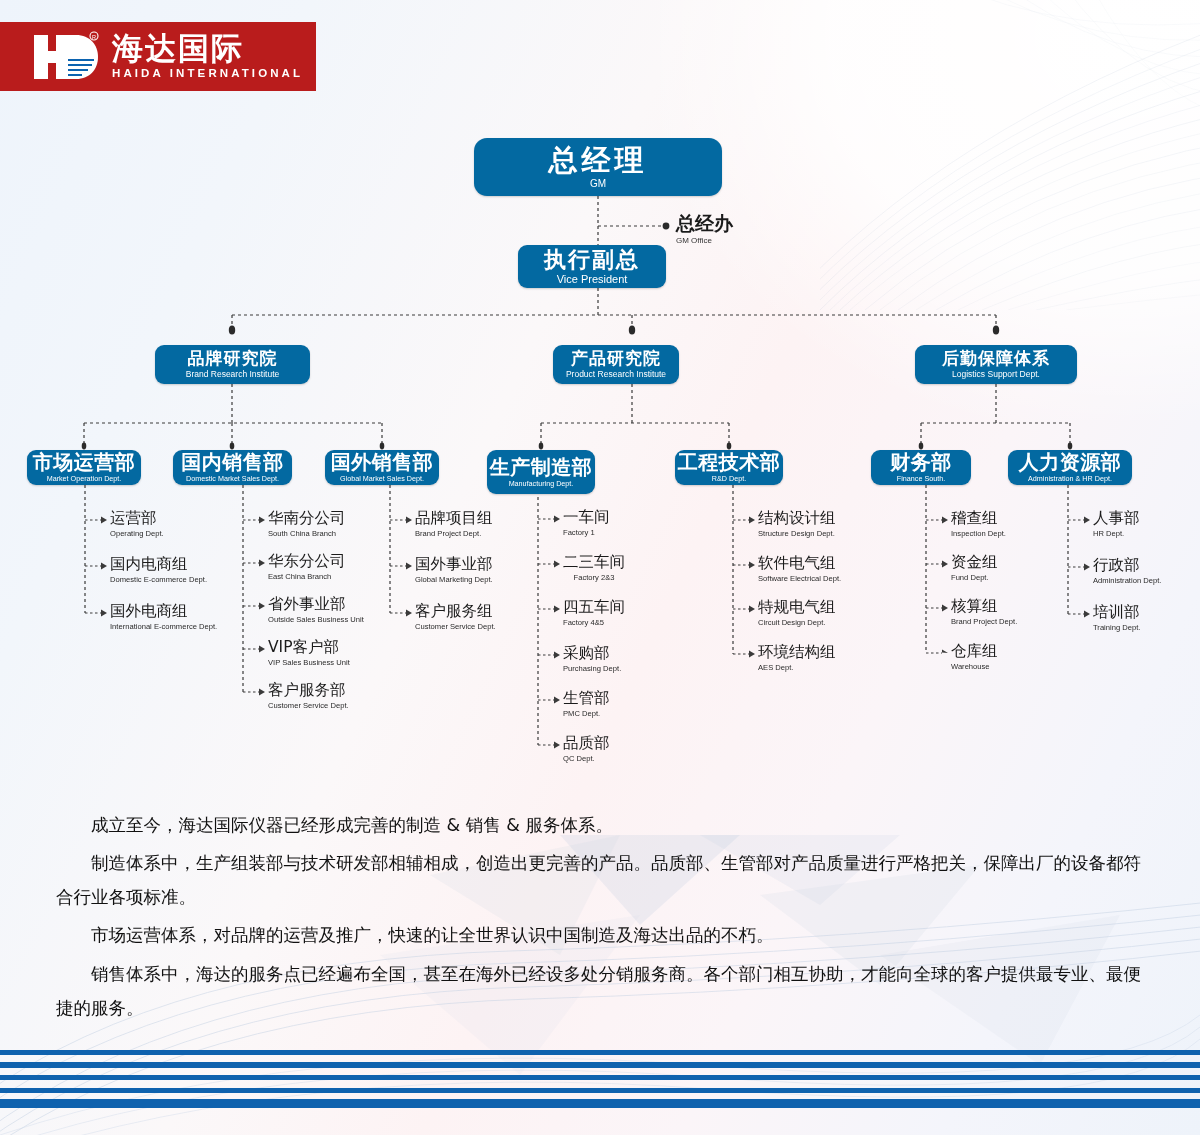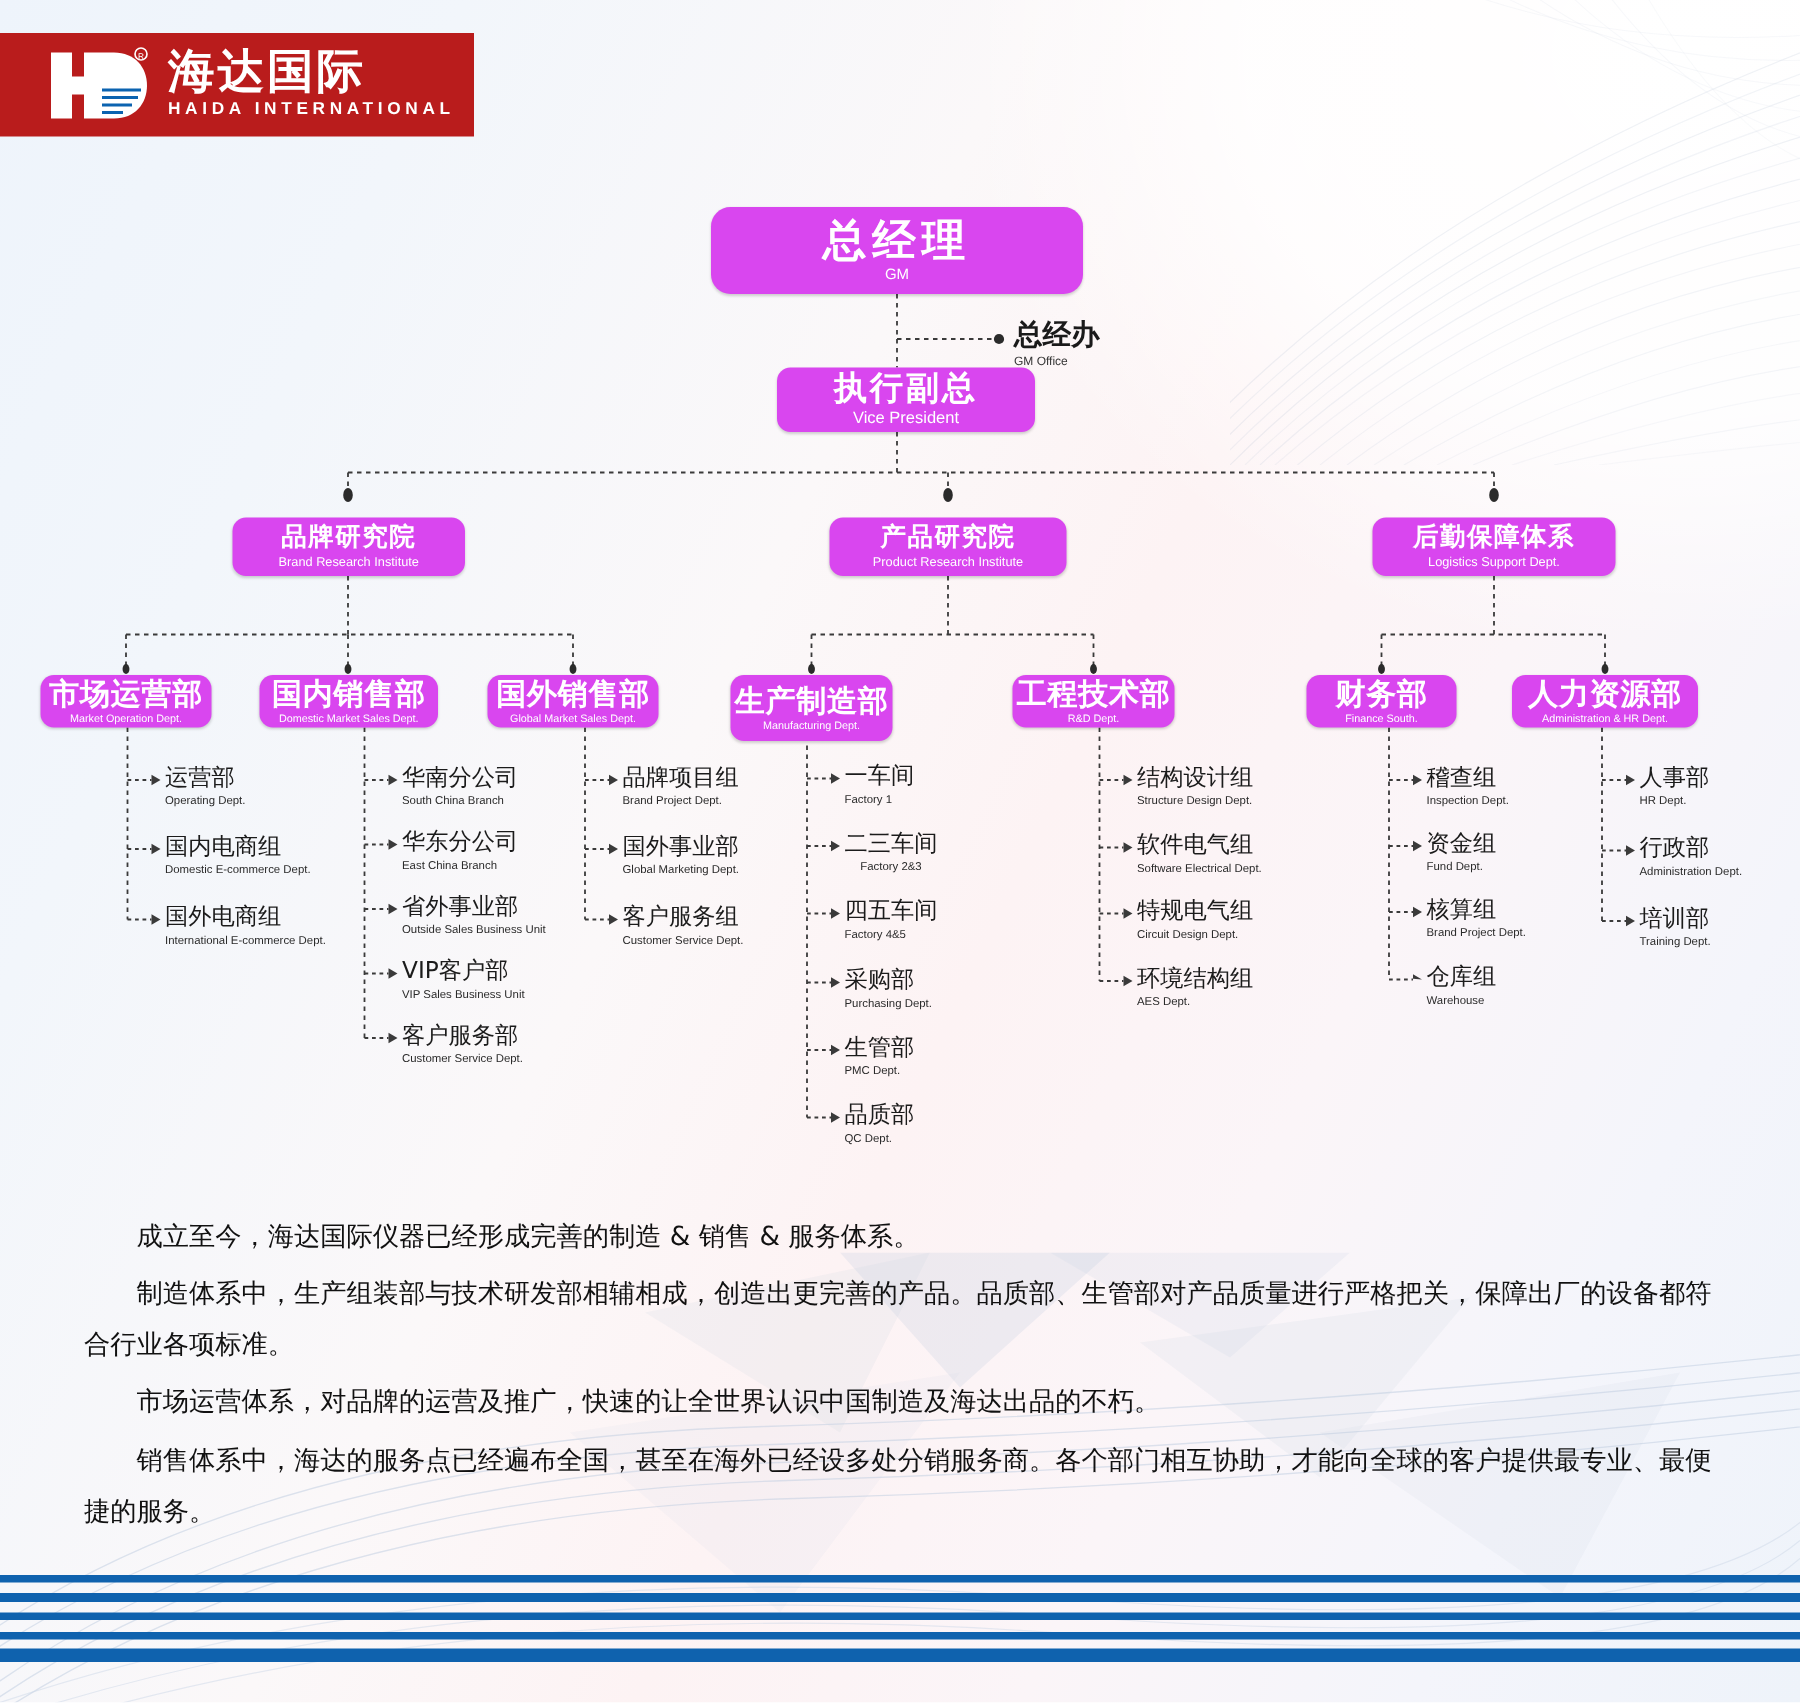--- a/index.html
+++ b/index.html
@@ -41,21 +41,21 @@
   }
   .logo-en {
     font-size: 11.5px; font-weight: 700; letter-spacing: 3.1px; margin-top: 4px;
   }
 
   
   #chart { position: absolute; inset: 0; z-index: 3; }
   #chart-svg { position: absolute; left: 0; top: 0; }
 
   .node {
-    position: absolute; background: #d946ef; color: #fff;
+    position: absolute; background: #0369a1; color: #fff;
     border-radius: 9px; text-align: center;
     display: flex; flex-direction: column; align-items: center; justify-content: center;
     box-shadow: 0 1px 2px rgba(0,0,0,.18);
   }
   .node .cn {
     font-family: "DejaVu Sans", "Liberation Sans", sans-serif;
     font-weight: 700; line-height: 1.05; white-space: nowrap;
   }
   .node .en { line-height: 1.05; white-space: nowrap; font-weight: 400; }
 
@@ -300,30 +300,30 @@
   <div class="node lvl1" style="left:474px; top:138px; width:248px; height:58px;">
     <div class="cn">总经理</div>
     <div class="en">GM</div>
   </div>
 
   <div class="side-label" style="left:676px; top:214px;">
     <div class="cn">总经办</div>
     <div class="en">GM Office</div>
   </div>
 
-  <div class="node lvl2" style="left:518px; top:245px; width:172px; height:43px;">
+  <div class="node lvl2" style="left:518px; top:245px; width:148px; height:43px;">
     <div class="cn">执行副总</div>
     <div class="en">Vice President</div>
   </div>
 
   <div class="node lvl3" style="left:155px; top:345px; width:155px; height:39px;">
     <div class="cn">品牌研究院</div>
     <div class="en">Brand Research Institute</div>
   </div>
-  <div class="node lvl3" style="left:553px; top:345px; width:158px; height:39px;">
+  <div class="node lvl3" style="left:553px; top:345px; width:126px; height:39px;">
     <div class="cn">产品研究院</div>
     <div class="en">Product Research Institute</div>
   </div>
   <div class="node lvl3" style="left:915px; top:345px; width:162px; height:39px;">
     <div class="cn">后勤保障体系</div>
     <div class="en">Logistics Support Dept.</div>
   </div>
 
   <div class="node lvl4" style="left:27px; top:450px; width:114px; height:35px;">
     <div class="cn">市场运营部</div>

